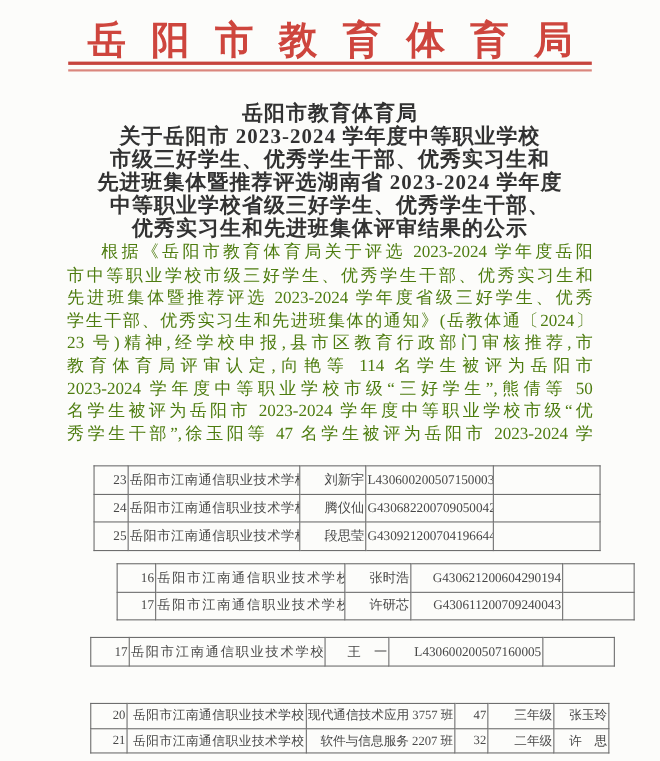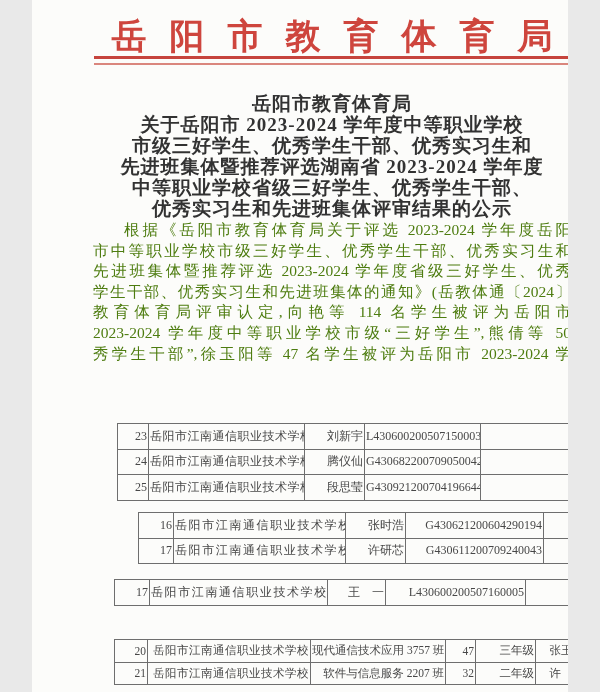--- a/index.html
+++ b/index.html
@@ -1,18 +1,18 @@
 <!DOCTYPE html>
 <html><head>
 <meta charset="utf-8">
 <style>
   html,body{margin:0;padding:0;background:#e9e9e9;}
   .page{
     position:relative;
-    width:536px;height:692px;
+    width:600px;height:692px;
     margin:0 auto;
     background:#fcfcfa;
     font-family:"Liberation Serif","DejaVu Serif",serif;
     overflow:hidden;
   }
   
   .letterhead{
     position:absolute;top:13px;left:0;width:600px;
     text-align:center;
     font-size:35px;font-weight:700;
@@ -83,22 +83,24 @@
     <div>先进班集体暨推荐评选湖南省 2023-2024 学年度</div>
     <div>中等职业学校省级三好学生、优秀学生干部、</div>
     <div>优秀实习生和先进班集体评审结果的公示</div>
   </div>
 
   <div class="para">
     <div class="pline indent">根据《岳阳市教育体育局关于评选 2023-2024 学年度岳阳</div>
     <div class="pline">市中等职业学校市级三好学生、优秀学生干部、优秀实习生和</div>
     <div class="pline">先进班集体暨推荐评选 2023-2024 学年度省级三好学生、优秀</div>
     <div class="pline">学生干部、优秀实习生和先进班集体的通知》(岳教体通〔2024〕</div>
+    <div class="pline">23 号)精神,经学校申报,县市区教育行政部门审核推荐,市</div>
     <div class="pline">教育体育局评审认定,向艳等 114 名学生被评为岳阳市</div>
     <div class="pline">2023-2024 学年度中等职业学校市级“三好学生”,熊倩等 50</div>
+    <div class="pline">名学生被评为岳阳市 2023-2024 学年度中等职业学校市级“优</div>
     <div class="pline">秀学生干部”,徐玉阳等 47 名学生被评为岳阳市 2023-2024 学</div>
   </div>
 
   <table class="t t1">
     <colgroup>
       <col style="width:31px">
         <col style="width:156px">
         <col style="width:60px">
         <col style="width:116px">
         <col style="width:97px">

